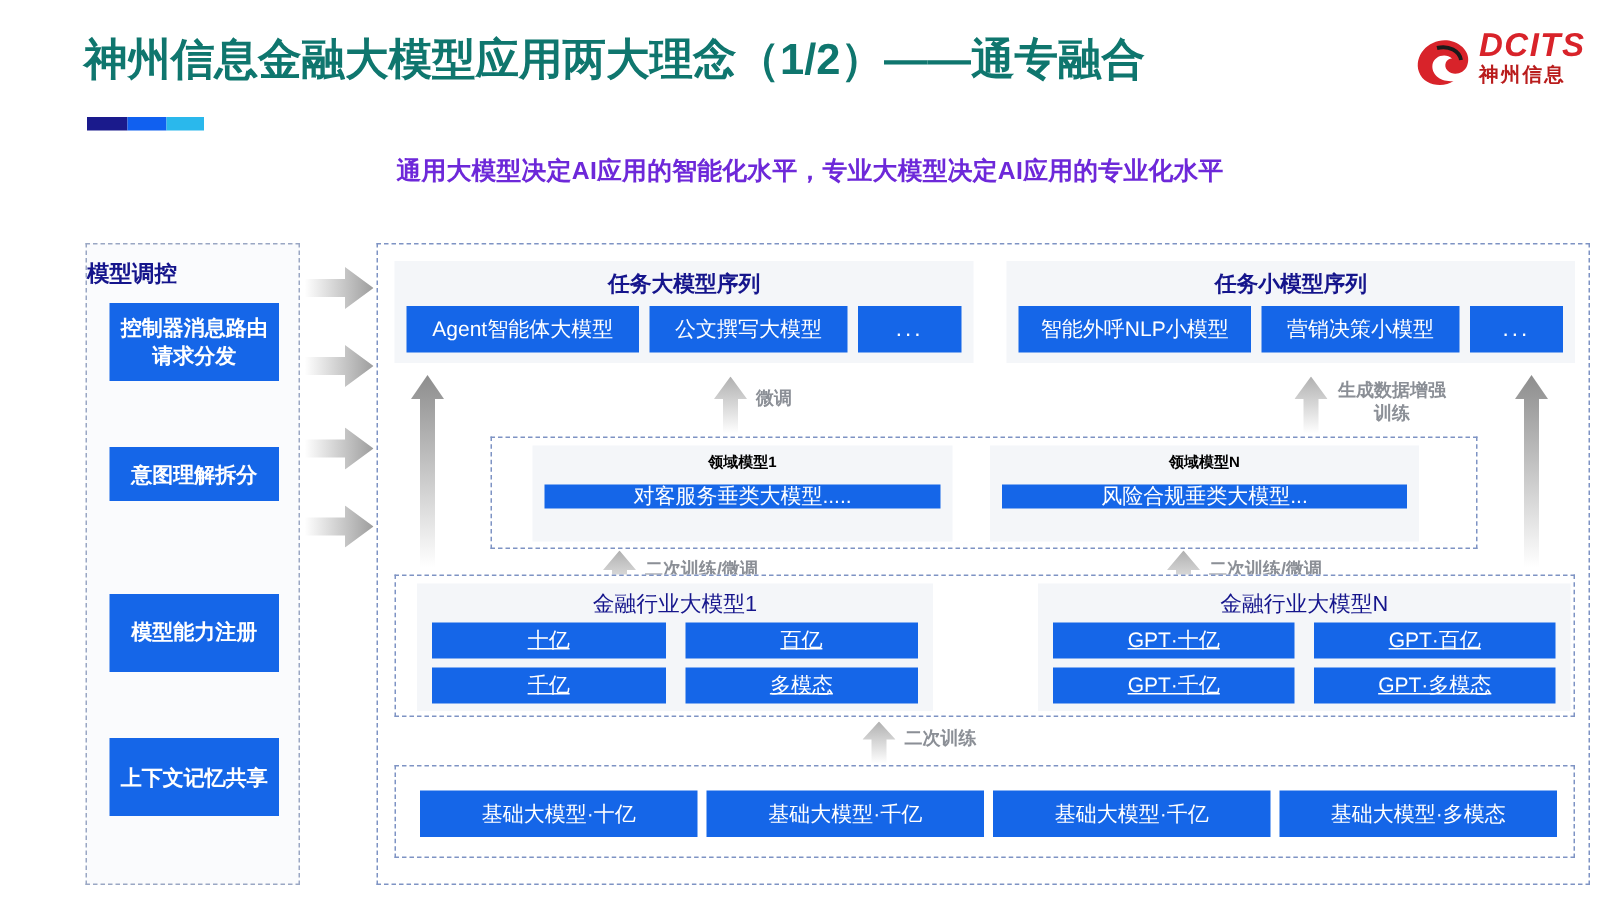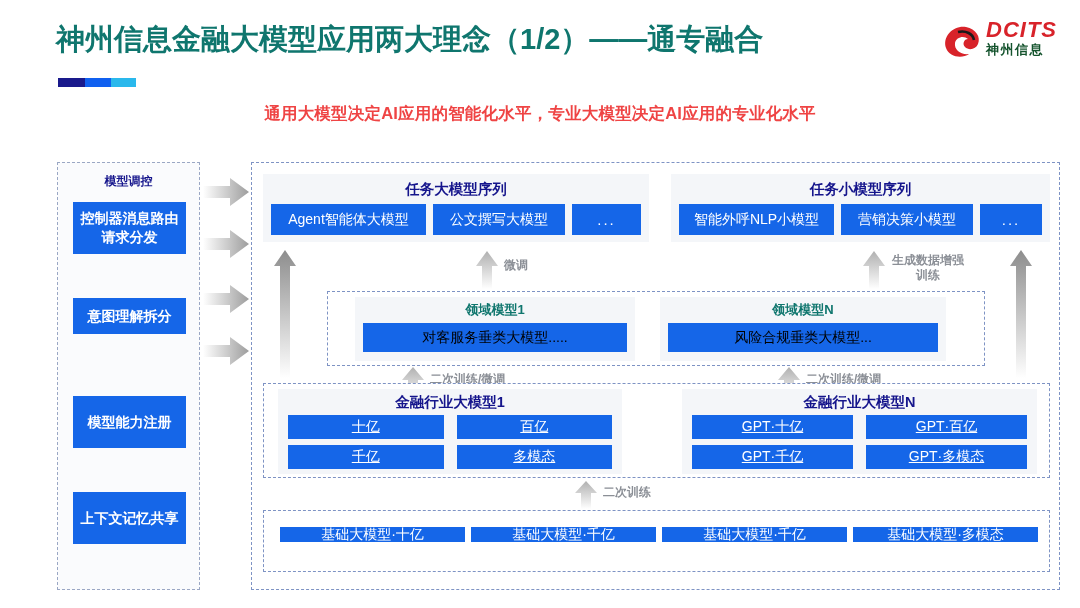--- a/index.html
+++ b/index.html
@@ -21,40 +21,40 @@
     width:78px;height:9px;display:flex;
   }
   .accent-bar i{display:block;height:100%;}
   .accent-bar i:nth-child(1){width:27px;background:#1a1a8c;}
   .accent-bar i:nth-child(2){width:26px;background:#1060f0;}
   .accent-bar i:nth-child(3){width:25px;background:#2ab8ec;}
 
   .subtitle{
     position:absolute;left:0;right:0;top:103px;
     text-align:center;
-    font-size:16.5px;font-weight:bold;color:#ef4444;
+    font-size:16.5px;font-weight:bold;color:#6d28d9;
     letter-spacing:.2px;
   }
 
   
   .logo{position:absolute;right:12px;top:18px;width:128px;height:52px;}
   .logo-mark{position:absolute;left:0;top:4px;width:44px;height:40px;}
   .logo-txt{position:absolute;left:46px;top:0px;}
   .logo-en{font-size:22px;font-weight:bold;color:#d8232a;letter-spacing:1px;line-height:24px;font-style:italic;}
-  .logo-cn{font-size:13px;font-weight:bold;color:#14532d;letter-spacing:1.5px;line-height:16px;}
+  .logo-cn{font-size:13px;font-weight:bold;color:#b91c1c;letter-spacing:1.5px;line-height:16px;}
 
   
   .left-panel{
     position:absolute;left:57px;top:162px;width:143px;height:428px;
     border:1px dashed #9aa7c4;background:#fafbfd;
     box-sizing:border-box;
   }
   .left-title{
-    position:absolute;left:0;right:0;top:10px;text-align:center;
-    font-size:12px;font-weight:bold;color:#15158c;
+    position:absolute;left:0;right:0;top:10px;
+    font-size:15px;font-weight:bold;color:#15158c;
   }
   .lp-box{
     position:absolute;left:15px;width:113px;
     background:#1566e8;color:#fff;
     display:flex;align-items:center;justify-content:center;
     text-align:center;font-size:14px;font-weight:bold;
     line-height:19px;box-sizing:border-box;padding:14px 4px;
   }
   .lp-box.b0{top:39px;height:52px;}
   .lp-box.b1{top:135px;height:36px;}
@@ -99,59 +99,59 @@
     position:absolute;left:75px;top:128px;width:658px;height:75px;
     border:1px dashed #7e93c4;box-sizing:border-box;background:#fff;
   }
   .domain-card{
     position:absolute;top:5px;height:64px;background:#f4f6f9;
     box-sizing:border-box;
   }
   .domain-card.d0{left:27px;width:280px;}
   .domain-card.d1{left:332px;width:286px;}
   .domain-title{
-    text-align:center;font-size:13px;font-weight:bold;color:#0f766e;
+    text-align:center;font-size:10px;font-weight:bold;color:#000000;
     margin-top:4px;
   }
   .domain-chip{
-    position:absolute;left:8px;right:8px;top:26px;height:29px;
-    background:#1566e8;color:#000000;display:flex;align-items:center;
+    position:absolute;left:8px;right:8px;top:26px;height:16px;
+    background:#1566e8;color:#ffffff;display:flex;align-items:center;
     justify-content:center;font-size:14px;
   }
 
   
   .ind-wrap{
     position:absolute;left:11px;top:220px;width:787px;height:95px;
     border:1px dashed #7e93c4;box-sizing:border-box;background:#fff;
   }
   .ind-card{
     position:absolute;top:5px;height:85px;background:#f4f6f9;box-sizing:border-box;
   }
   .ind-card.i0{left:14px;width:344px;}
-  .ind-card.i1{left:418px;width:355px;}
+  .ind-card.i1{left:428px;width:355px;}
   .ind-title{
-    text-align:center;font-size:14.5px;font-weight:bold;color:#15158c;
+    text-align:center;font-size:14.5px;font-weight:normal;color:#15158c;
     margin-top:4px;
   }
   .ind-grid{
     position:absolute;left:10px;right:10px;top:26px;
     display:grid;grid-template-columns:1fr 1fr;gap:6px 13px;
   }
   .ind-cell{
     background:#1566e8;color:#fff;height:24px;display:flex;
     align-items:center;justify-content:center;font-size:14px;text-decoration:underline;
   }
 
   
   .base-wrap{
     position:absolute;left:11px;top:347px;width:787px;height:62px;
     border:1px dashed #7e93c4;box-sizing:border-box;background:#fff;
   }
   .base-row{
-    position:absolute;left:16px;right:11px;top:16px;height:15px;
+    position:absolute;left:16px;right:11px;top:16px;height:31px;
     display:flex;gap:6px;
   }
   .base-cell{
     flex:1 1 0;background:#1566e8;color:#fff;display:flex;
     align-items:center;justify-content:center;font-size:14px;white-space:nowrap;
   }
 
   
   .up-arrow{position:absolute;width:22px;}
   .flow-label{

